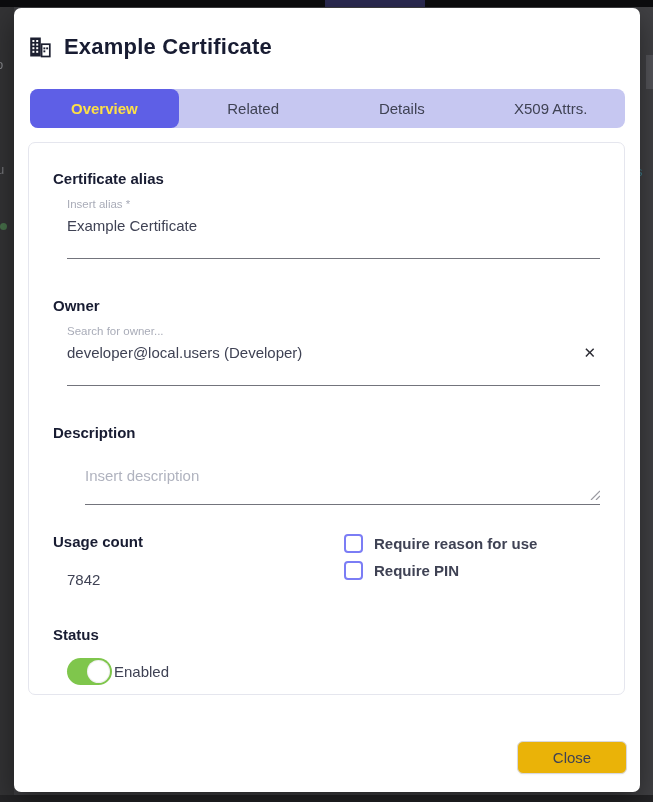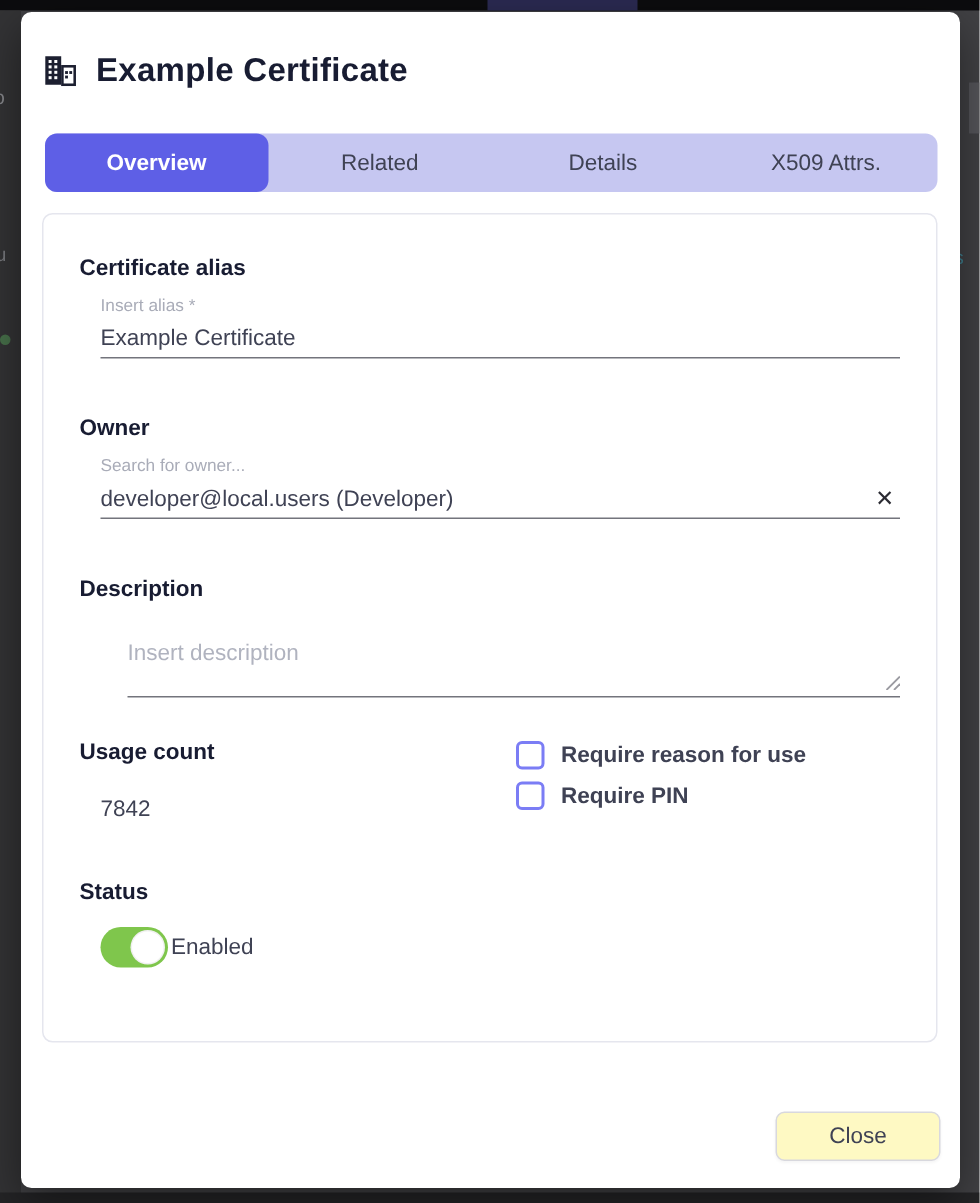--- a/index.html
+++ b/index.html
@@ -35,35 +35,35 @@
   .tabbar{
     position:absolute;top:81px;left:16px;width:595px;height:39px;
     background:var(--tab-bar-bg,#c6c7f1);border-radius:8px;
     display:flex;align-items:stretch;
   }
   .tab{
     flex:1 1 0;display:flex;align-items:center;justify-content:center;
     font-size:15px;color:#3f4254;cursor:pointer;border-radius:8px;
   }
   .tab--active{
-    background:var(--accent,#5e5fe6);color:#ffffff;font-weight:700;
+    background:var(--accent,#5e5fe6);color:#fde047;font-weight:700;
   }
 
   
   .card{
     position:absolute;top:134px;left:14px;width:597px;height:553px;
     border:1px solid #e5e6ee;border-radius:7px;box-sizing:border-box;
     padding:27px 24px 0 24px;
   }
   .group-label{font-size:15px;font-weight:700;color:var(--heading,#181c32);}
   .group{margin-top:38px;}
   .group:first-child{margin-top:0;}
   .field{
     margin:11px 0 0 14px;border-bottom:1px solid var(--underline,#73747c);
-    padding-bottom:4px;position:relative;
+    padding-bottom:24px;position:relative;
   }
   .field-label{font-size:11.5px;color:var(--muted,#a9acb8);}
   .field-value{font-size:15px;color:var(--text,#3f4254);margin-top:7px;display:flex;align-items:center;}
   .field-value .grow{flex:1 1 auto;}
   .clear-x{font-size:15px;color:#2b2b33;cursor:pointer;padding:0 4px;line-height:1;}
   .textarea-field{margin:26px 0 0 32px;border-bottom:1px solid var(--underline,#73747c);
     padding-bottom:20px;position:relative;}
   .placeholder{font-size:15px;color:#b0b3bf;}
   .resize-handle{position:absolute;right:0;bottom:4px;width:11px;height:11px;}
 
@@ -79,21 +79,21 @@
   .toggle-row{display:flex;align-items:center;gap:2px;margin:15px 0 0 14px;}
   .toggle{width:45px;height:27px;border-radius:14px;background:var(--toggle-on,#7fc64c);
     position:relative;cursor:pointer;flex:0 0 auto;}
   .toggle-knob{position:absolute;top:2px;right:2px;width:23px;height:23px;border-radius:50%;
     background:#fff;box-shadow:inset 0 0 0 1px rgba(0,0,0,.06);}
   .toggle-label{font-size:15px;color:var(--text,#3f4254);}
 
   
   .close-btn{
     position:absolute;right:13px;bottom:18px;width:110px;height:33px;
-    background:#fef9c3;border:1px solid #d8d8de;border-radius:6px;
+    background:#eab308;border:1px solid #d8d8de;border-radius:6px;
     font-size:15px;color:var(--text,#3f4254);
     font-family:"Liberation Sans","DejaVu Sans",sans-serif;
     display:flex;align-items:center;justify-content:center;cursor:pointer;
     box-shadow:0 1px 2px rgba(0,0,0,.04);
   }
 </style>
 </head>
 <body>
 
 <div class="bg-topbar"></div>

